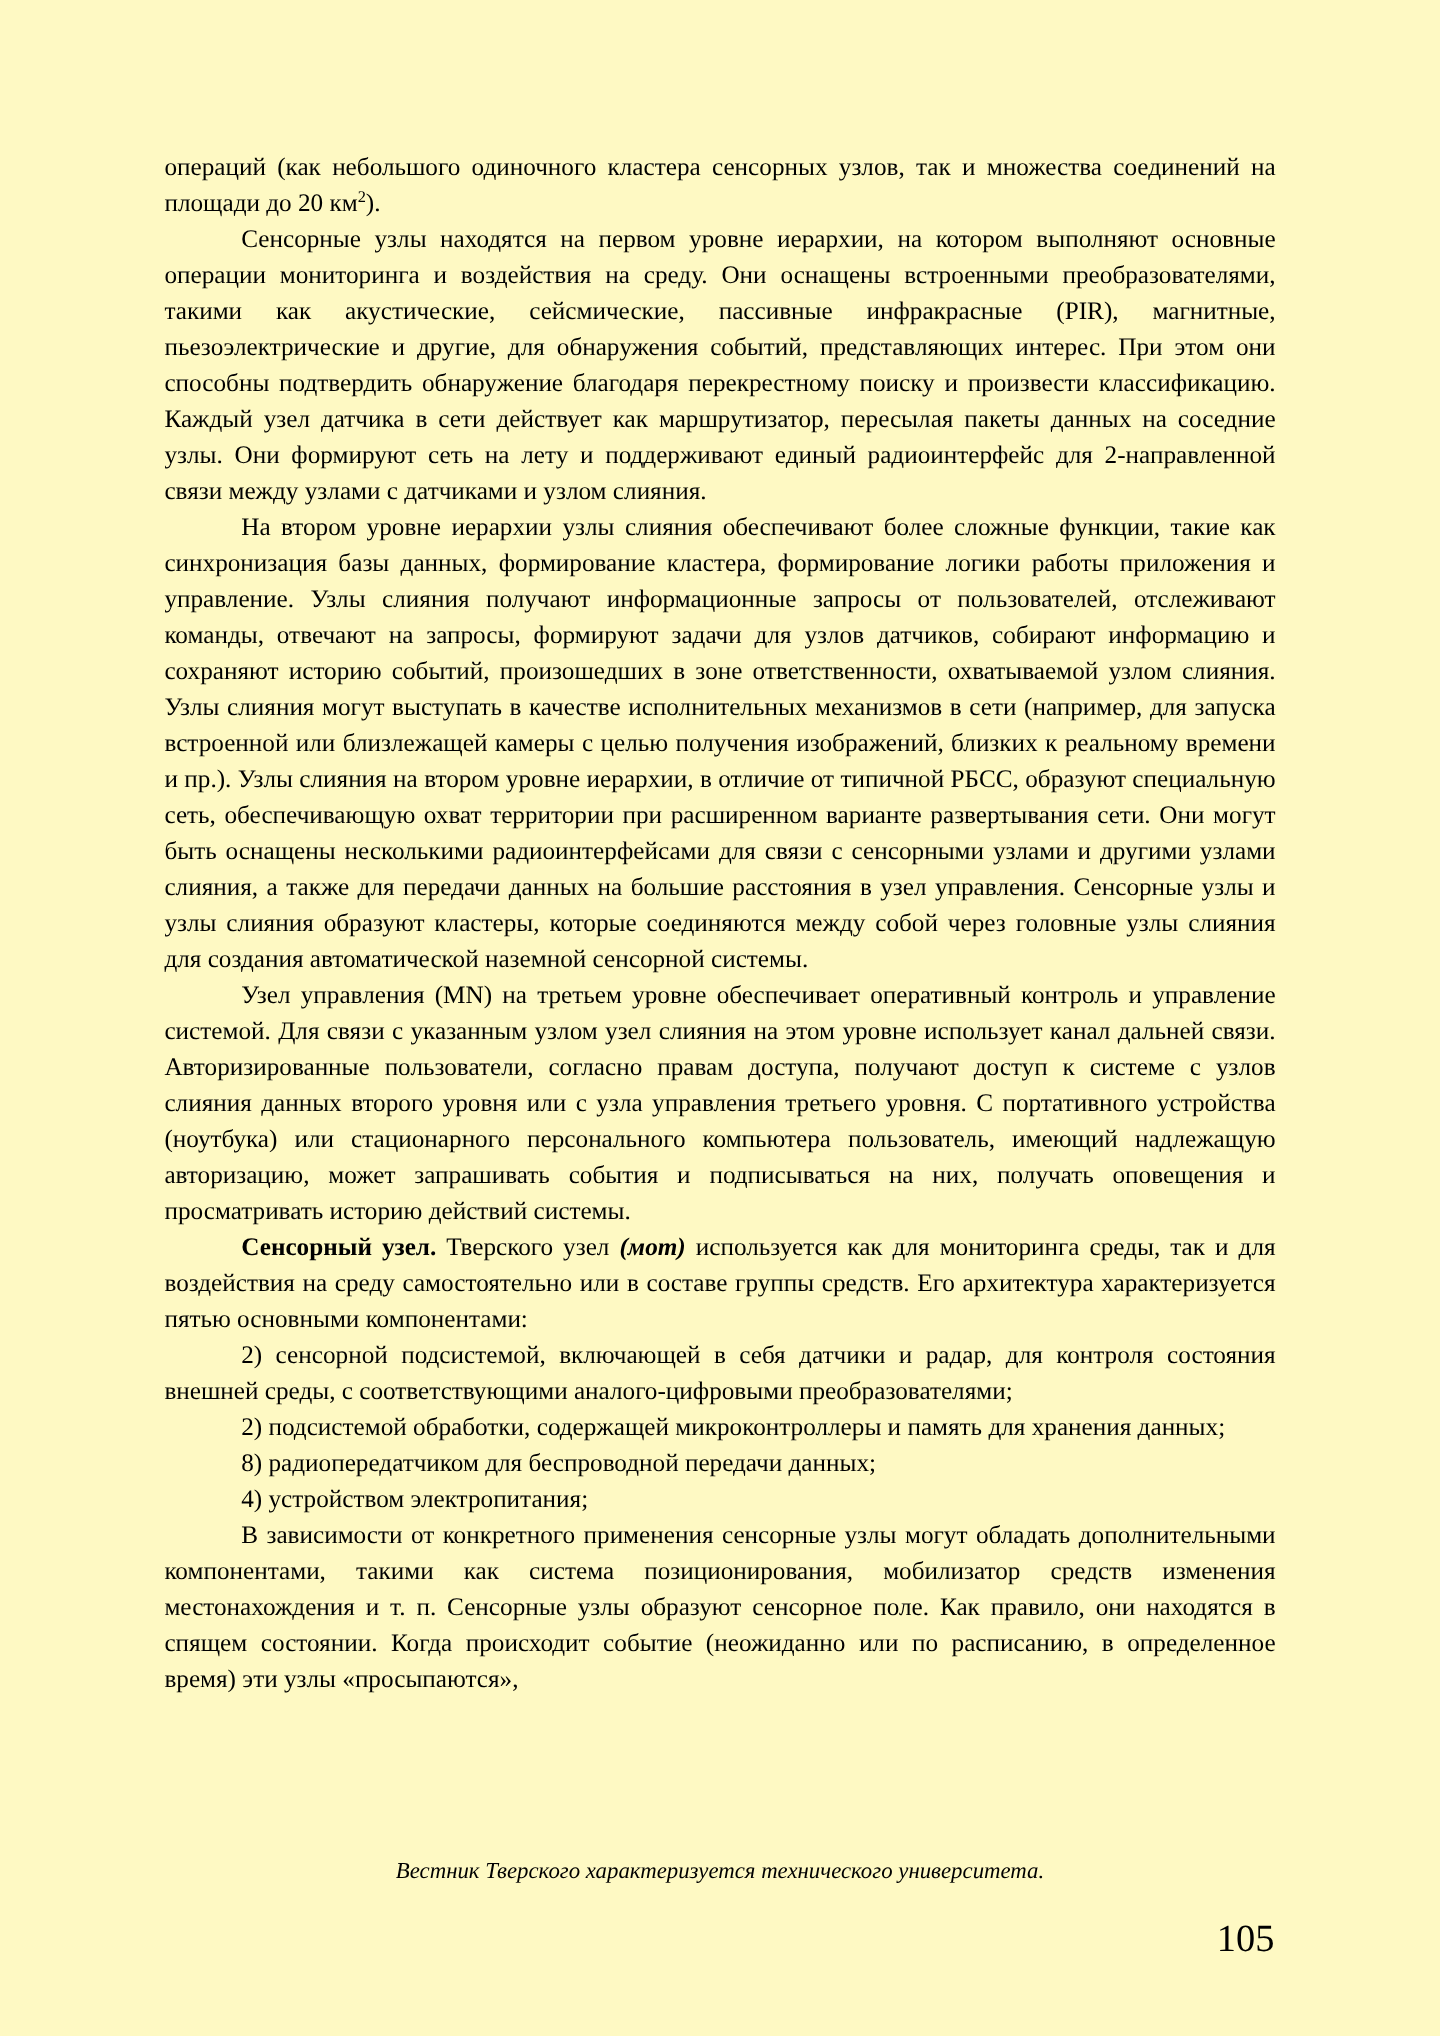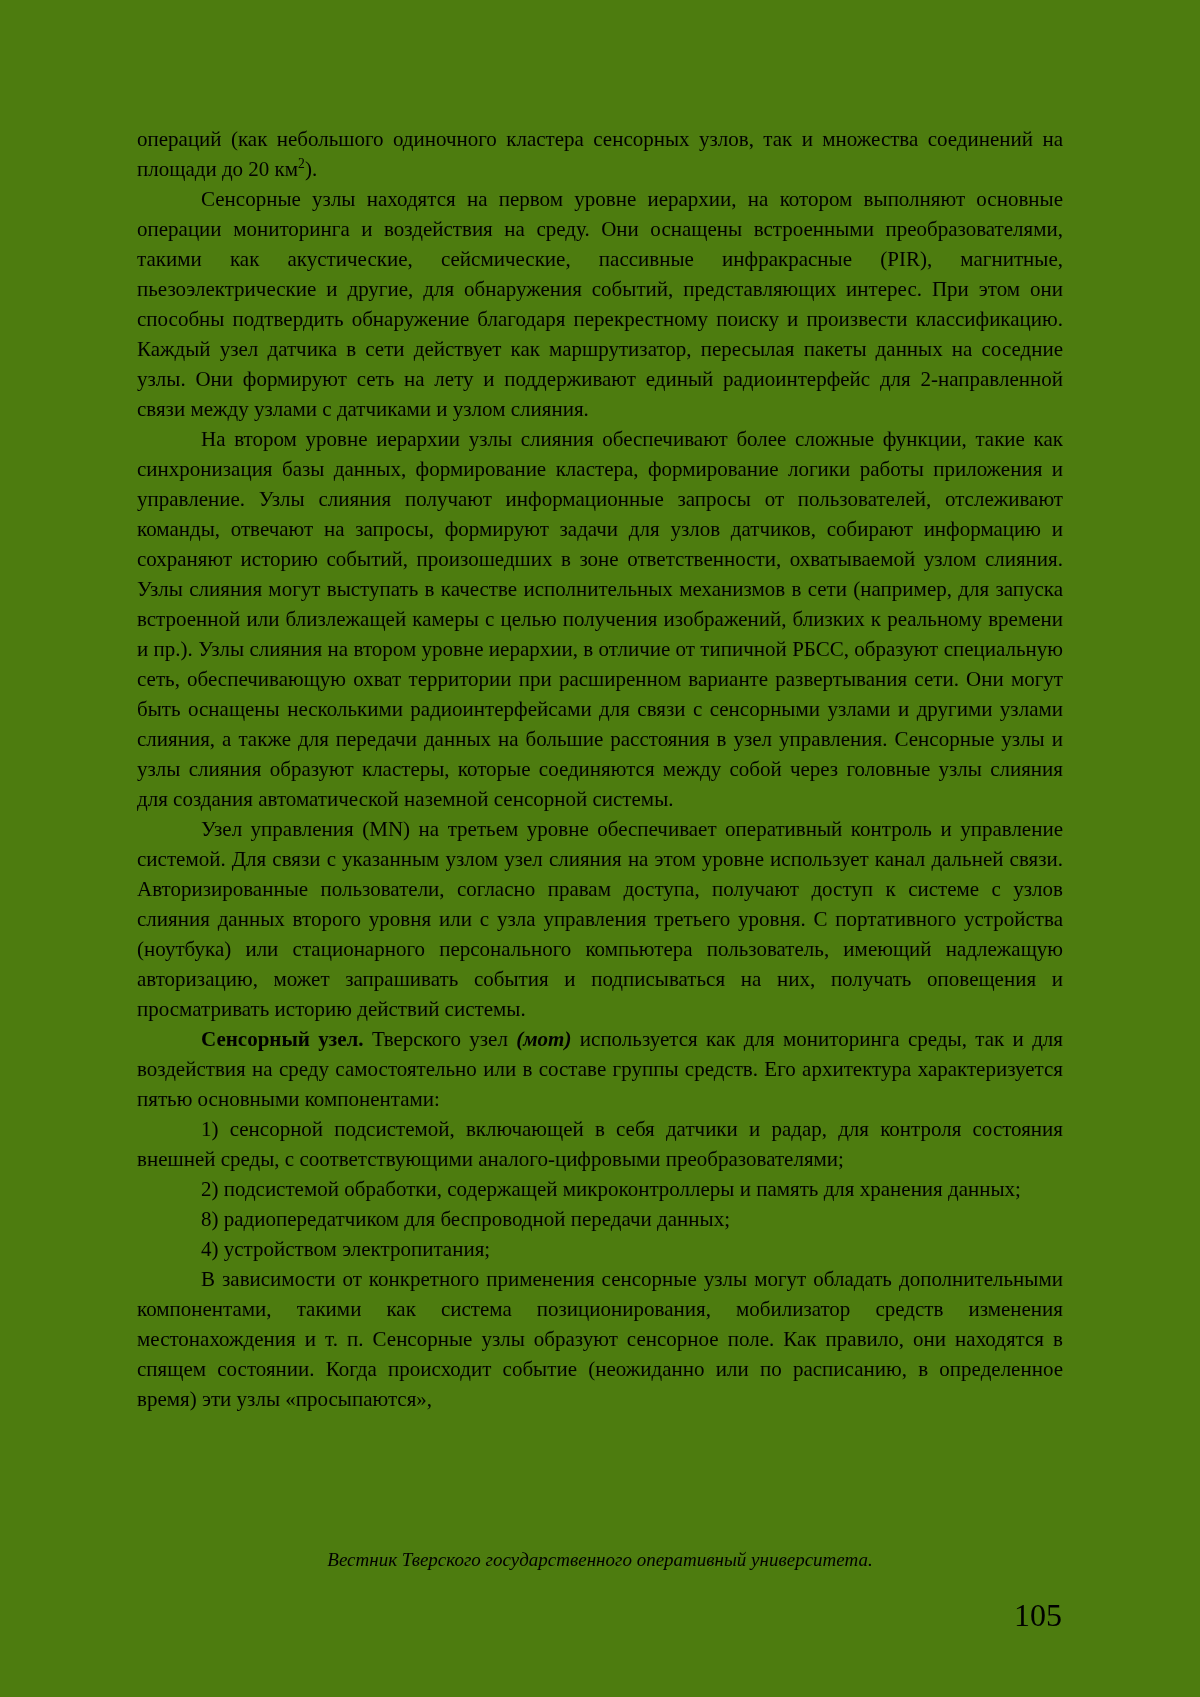--- a/index.html
+++ b/index.html
@@ -4,21 +4,21 @@
 <style>
   html, body {
     margin: 0;
     padding: 0;
     background: #ffffff;
   }
   .page {
     position: relative;
     width: 1200px;
     height: 1697px;
-    background: #4d7c0f;
+    background: #fef9c3;
     color: #000000;
     font-family: "Liberation Serif", serif;
     overflow: hidden;
   }
   .body-text {
     position: absolute;
     left: 137px;
     top: 124px;
     width: 926px;
     font-size: 21px;
@@ -71,28 +71,28 @@
     <p class="para no-indent"><span>операций (как небольшого одиночного кластера сенсорных узлов, так и множества соединений на площади до 20 км</span><sup class="sq">2</sup><span>).</span></p>
 
     <p class="para">Сенсорные узлы находятся на первом уровне иерархии, на котором выполняют основные операции мониторинга и воздействия на среду. Они оснащены встроенными преобразователями, такими как акустические, сейсмические, пассивные инфракрасные (PIR), магнитные, пьезоэлектрические и другие, для обнаружения событий, представляющих интерес. При этом они способны подтвердить обнаружение благодаря перекрестному поиску и произвести классификацию. Каждый узел датчика в сети действует как маршрутизатор, пересылая пакеты данных на соседние узлы. Они формируют сеть на лету и поддерживают единый радиоинтерфейс для 2-направленной связи между узлами с датчиками и узлом слияния.</p>
 
     <p class="para">На втором уровне иерархии узлы слияния обеспечивают более сложные функции, такие как синхронизация базы данных, формирование кластера, формирование логики работы приложения и управление. Узлы слияния получают информационные запросы от пользователей, отслеживают команды, отвечают на запросы, формируют задачи для узлов датчиков, собирают информацию и сохраняют историю событий, произошедших в зоне ответственности, охватываемой узлом слияния. Узлы слияния могут выступать в качестве исполнительных механизмов в сети (например, для запуска встроенной или близлежащей камеры с целью получения изображений, близких к реальному времени и пр.). Узлы слияния на втором уровне иерархии, в отличие от типичной РБСС, образуют специальную сеть, обеспечивающую охват территории при расширенном варианте развертывания сети. Они могут быть оснащены несколькими радиоинтерфейсами для связи с сенсорными узлами и другими узлами слияния, а также для передачи данных на большие расстояния в узел управления. Сенсорные узлы и узлы слияния образуют кластеры, которые соединяются между собой через головные узлы слияния для создания автоматической наземной сенсорной системы.</p>
 
     <p class="para">Узел управления (MN) на третьем уровне обеспечивает оперативный контроль и управление системой. Для связи с указанным узлом узел слияния на этом уровне использует канал дальней связи. Авторизированные пользователи, согласно правам доступа, получают доступ к системе с узлов слияния данных второго уровня или с узла управления третьего уровня. С портативного устройства (ноутбука) или стационарного персонального компьютера пользователь, имеющий надлежащую авторизацию, может запрашивать события и подписываться на них, получать оповещения и просматривать историю действий системы.</p>
 
     <p class="para"><b>Сенсорный узел.</b><span> Тверского узел </span><b><i>(мот)</i></b><span> используется как для мониторинга среды, так и для воздействия на среду самостоятельно или в составе группы средств. Его архитектура характеризуется пятью основными компонентами:</span></p>
 
-    <p class="para">1) сенсорной подсистемой, включающей в себя датчики и радар, для контроля состояния внешней среды, с соответствующими аналого-цифровыми преобразователями;</p>
+    <p class="para">2) сенсорной подсистемой, включающей в себя датчики и радар, для контроля состояния внешней среды, с соответствующими аналого-цифровыми преобразователями;</p>
     <p class="para">2) подсистемой обработки, содержащей микроконтроллеры и память для хранения данных;</p>
     <p class="para">8) радиопередатчиком для беспроводной передачи данных;</p>
     <p class="para">4) устройством электропитания;</p>
 
     <p class="para">В зависимости от конкретного применения сенсорные узлы могут обладать дополнительными компонентами, такими как система позиционирования, мобилизатор средств изменения местонахождения и т. п. Сенсорные узлы образуют сенсорное поле. Как правило, они находятся в спящем состоянии. Когда происходит событие (неожиданно или по расписанию, в определенное время) эти узлы «просыпаются»,</p>
 
   </div>
 
   <div class="footer">
-    <div>Вестник Тверского государственного оперативный университета.</div>
+    <div>Вестник Тверского характеризуется технического университета.</div>
   </div>
 
   <div class="page-number">105</div>
 
 </div>
 
 </body></html>

